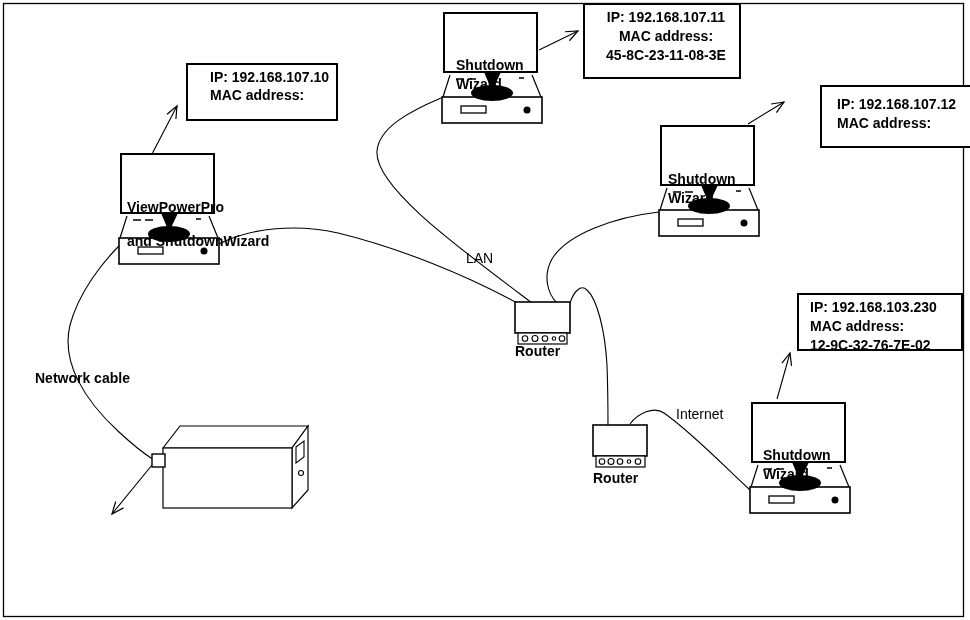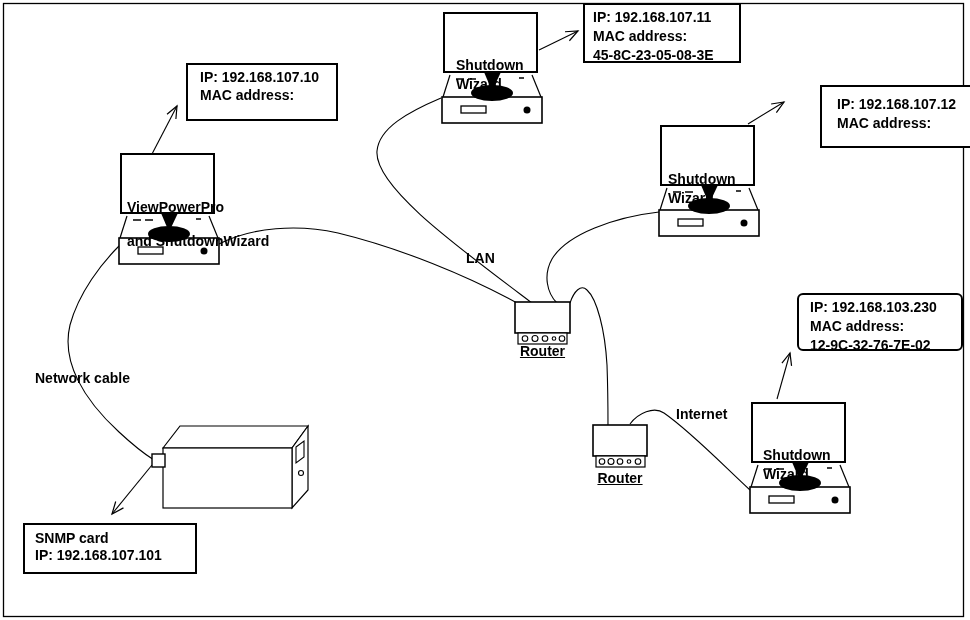--- a/index.html
+++ b/index.html
@@ -1,21 +1,21 @@
 <!DOCTYPE html>
 <html><head>
 <meta charset="utf-8">
 <style>
   html,body{margin:0;padding:0;background:#ffffff;}
   #canvas{position:relative;width:970px;height:620px;background:#fff;overflow:hidden;
           font-family:"Liberation Sans",sans-serif;color:#000;}
   #shapes{position:absolute;left:0;top:0;}
   .t{position:absolute;font:700 14px/19px "Liberation Sans",sans-serif;white-space:nowrap;margin-top:32px;}
-  .reg{font-weight:700;}
-  .ctr{text-align:center;text-decoration:underline;}
+  .reg{font-weight:400;}
+  .ctr{}
   .ibox{position:absolute;background:#fff;border:2px solid #000;box-sizing:border-box;
         font:700 14px/19px "Liberation Sans",sans-serif;white-space:nowrap;}
   .ln{white-space:nowrap;}
 </style>
 </head>
 <body>
 
 <div id="canvas">
 
   <svg id="shapes" width="970" height="620" viewBox="0 0 970 620">
@@ -98,40 +98,36 @@
   <div class="t" style="left:763px;top:414px;">Shutdown</div>
   <div class="t" style="left:763px;top:433px;">Wizard</div>
 
   <div class="t ctr" style="left:515px;top:310px;width:55px;">Router</div>
   <div class="t ctr" style="left:593px;top:437px;width:54px;">Router</div>
 
   <div class="t reg" style="left:466px;top:217px;">LAN</div>
   <div class="t reg" style="left:676px;top:373px;">Internet</div>
   <div class="t" style="left:35px;top:337px;">Network cable</div>
 
-  <div class="ibox" style="left:186px;top:63px;width:152px;height:58px;padding:3px 0 0 12px;line-height:18px;">
+  <div class="ibox" style="left:186px;top:63px;width:152px;height:58px;padding:3px 0 0 22px;line-height:18px;">
     <div class="ln">IP: 192.168.107.10</div>
     <div class="ln">MAC address:</div>
   </div>
 
-  <div class="ibox" style="left:583px;top:3px;width:158px;height:60px;padding:3px 0 0 8px;">
+  <div class="ibox" style="left:583px;top:3px;width:158px;height:76px;padding:3px 0 0 8px;text-align:center;">
     <div class="ln">IP: 192.168.107.11</div>
     <div class="ln">MAC address:</div>
-    <div class="ln">45-8C-23-05-08-3E</div>
+    <div class="ln">45-8C-23-11-08-3E</div>
   </div>
 
   <div class="ibox" style="left:820px;top:85px;width:165px;height:63px;padding:8px 0 0 15px;">
     <div class="ln">IP: 192.168.107.12</div>
     <div class="ln">MAC address:</div>
   </div>
 
-  <div class="ibox" style="left:797px;top:293px;width:166px;height:58px;padding:3px 0 0 11px;border-radius:6px;">
+  <div class="ibox" style="left:797px;top:293px;width:166px;height:58px;padding:3px 0 0 11px;">
     <div class="ln">IP: 192.168.103.230</div>
     <div class="ln">MAC address:</div>
     <div class="ln">12-9C-32-76-7E-02</div>
   </div>
 
-  <div class="ibox" style="left:23px;top:523px;width:174px;height:51px;padding:5px 0 0 10px;line-height:17px;">
-    <div class="ln">SNMP card</div>
-    <div class="ln">IP: 192.168.107.101</div>
-  </div>
 
 </div>
 
 </body></html>

